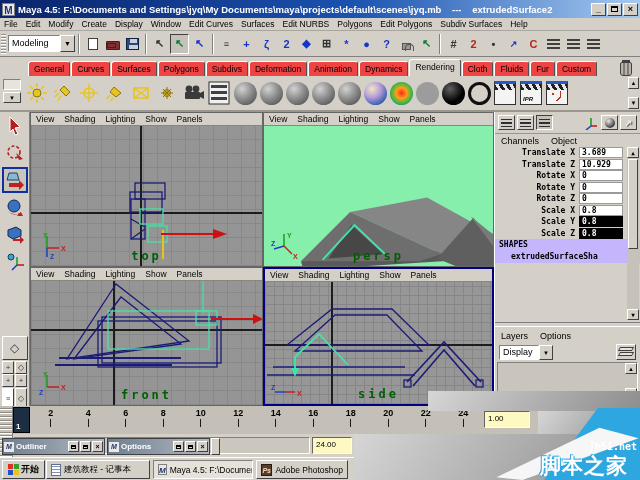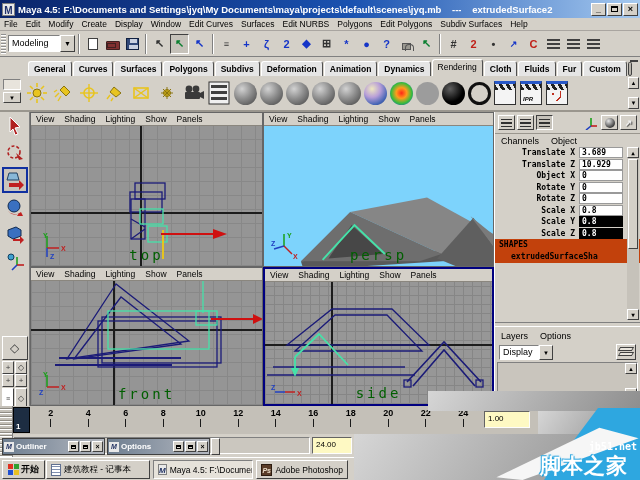--- a/index.html
+++ b/index.html
@@ -51,22 +51,22 @@
   .disk { background:#304878; border:1px solid #102040; width:13px; height:12px;}
   .disk::before{ content:""; position:absolute; left:3px; top:0; width:7px; height:4px; background:#c8d0e0;}
   .disk::after{ content:""; position:absolute; left:2px; bottom:0; width:9px; height:4px; background:#c8d0e0;}
   .lockb { width:9px; height:7px; background:#9a9890; border:1px solid #555; margin-top:5px;}
   .lockb::before { content:""; position:absolute; top:0px; left:2px; width:7px; height:6px;
      border:1.5px solid #555; border-bottom:none; border-radius:4px 4px 0 0;}
   .bars3 { width:13px; height:11px; background:repeating-linear-gradient(0deg,#404040 0 2px,transparent 2px 4px);}
 
   
   .tabrow { left:0; top:57px; width:640px; height:19px; display:flex; align-items:flex-end; padding-left:28px;}
-  .tab { border:1px solid; border-color:#fff #505050 #808080 #fff; border-bottom:none; background:#e5e5e5;
-    border-radius:3px 3px 0 0; padding:2px 5px 2px 5px; margin-right:1px; font-size:8.5px; height:15px; white-space:nowrap;font-weight:bold;}
+  .tab { border:1px solid; border-color:#fff #505050 #808080 #fff; border-bottom:none; background:#ef4444;
+    border-radius:3px 3px 0 0; padding:2px 5px 2px 5px; margin-right:1px; font-size:8.5px; height:15px; white-space:nowrap;}
   .tab.active { background:#d4d0c8; height:17px; font-weight:normal; }
   .trash { margin-left:auto; margin-right:8px; width:12px; height:14px; border:1px solid #404040;
     border-radius:2px 2px 3px 3px; background:repeating-linear-gradient(90deg,#b8b4ac 0 2px,#807c74 2px 4px); position:relative;}
   .trash::before{ content:""; position:absolute; top:-3px; left:1px; width:8px; height:2px; background:#404040;}
 
   
   .shelf { left:0; top:76px; width:640px; height:36px; border-bottom:2px solid #9a968e; display:flex; align-items:center;}
   .shelfL { width:24px; height:34px; display:flex; flex-direction:column; align-items:center; gap:2px; padding-top:3px;}
   .shelfL .sw { width:18px; height:11px; }
   .shitem { width:26px; height:28px; display:flex; align-items:center; justify-content:center; }
@@ -96,42 +96,42 @@
   .vpcell { position:absolute; border:1px solid #666; background:#d4d0c8; }
   .vpmenu { height:13px; display:flex; align-items:center; border-bottom:1px solid #8a867e; background:#d4d0c8;}
   .vpmenu span { padding:0 5px; font-size:8.5px; white-space:nowrap;}
   .canvas { position:absolute; left:0; top:13px; right:0; bottom:0; overflow:hidden; }
   .grid14 { background-color:#959595; background-image:
     repeating-linear-gradient(0deg,#888888 0 1px,transparent 1px 14px),
     repeating-linear-gradient(90deg,#888888 0 1px,transparent 1px 14px); }
   .grid9 { background-color:#979797; background-image:
     repeating-linear-gradient(0deg,#868686 0 1px,transparent 1px 9px),
     repeating-linear-gradient(90deg,#868686 0 1px,transparent 1px 9px); }
-  .persbg { background:#7dd3fc; }
+  .persbg { background:#86efac; }
   .vplabel { position:absolute; bottom:3px; left:50%; transform:translateX(-50%);
-    color:#005f00; font-family:"DejaVu Sans Mono",monospace; font-weight:normal; font-size:14px; letter-spacing:3px;}
+    color:#005f00; font-family:"DejaVu Sans Mono",monospace; font-weight:bold; font-size:12px; letter-spacing:3px;}
   .axsvg { position:absolute; left:6px; bottom:6px; }
 
   
   .rpanel { left:494px; top:0; width:146px; height:294px; border-left:1px solid #fff; }
   .riconrow { height:22px; display:flex; align-items:center; padding:0 3px; gap:2px; border-bottom:1px solid #9a968e;}
   .ricon { width:17px; height:15px; display:flex; align-items:center; justify-content:center;}
   .lbars { width:11px; height:9px; background:
      repeating-linear-gradient(0deg,#303030 0 1.5px,transparent 1.5px 3.5px); }
   .chmenu { height:13px; display:flex; align-items:center; }
   .chmenu span { padding:0 6px; font-size:9px; }
   .chbody { position:relative; height:173px; font-family:"DejaVu Sans Mono",monospace; font-weight:bold; font-size:8px; }
   .chrow { display:flex; height:11.5px; align-items:center; }
   .chlabel { width:84px; text-align:right; padding-right:4px; white-space:nowrap; }
   .chval { width:44px; height:11px; background:#fff; border:1px solid #9a9a9a; padding:0 2px; line-height:9px;}
   .chval.sel { background:#000; color:#fff; border-color:#000; }
   .chscroll { position:absolute; right:1px; top:0; width:12px; height:173px; background:#c6c2ba;}
   .sbtn { width:12px; height:11px; font-size:6px; text-align:center; line-height:10px; }
   .sthumb { width:10px; margin:1px; height:90px; }
-  .shead { padding-left:4px; height:12px; line-height:12px; font-family:"DejaVu Sans Mono",monospace; font-weight:bold; font-size:8px; background:#c2410c;}
+  .shead { padding-left:4px; height:12px; line-height:12px; font-family:"DejaVu Sans Mono",monospace; font-weight:bold; font-size:8px; background:#c4b5fd;}
   .sname { padding-left:16px; }
   .divider { height:5px; border-top:1px solid #808080; border-bottom:1px solid #fff; margin:2px 0; }
   .lmenu { height:13px; display:flex; align-items:center;}
   .lmenu span { padding:0 6px; font-size:9px;}
   .lrow { height:20px; display:flex; align-items:center; padding:0 4px; }
   .ldisp { display:flex; align-items:center; }
   .ldisp .cval { width:40px; height:15px; background:#fff; border:1px solid; border-color:#808080 #fff #fff #808080; padding:1px 3px;}
   .ldisp .cbtn { width:14px; height:15px; font-size:6px; text-align:center; line-height:14px;}
   .layericon { margin-left:auto; width:20px; height:16px; position:relative; }
   .layericon i { position:absolute; left:2px; width:14px; height:4px; background:#e8e4dc; border:1px solid #404040; transform:skewX(-30deg);}
@@ -658,21 +658,21 @@
       <div class="chbody">
         <div class="chrow">
             <span class="chlabel">Translate X</span>
             <span class="chval">3.689</span>
           </div>
         <div class="chrow">
             <span class="chlabel">Translate Z</span>
             <span class="chval">10.929</span>
           </div>
         <div class="chrow">
-            <span class="chlabel">Object X</span>
+            <span class="chlabel">Rotate X</span>
             <span class="chval">0</span>
           </div>
         <div class="chrow">
             <span class="chlabel">Rotate Y</span>
             <span class="chval">0</span>
           </div>
         <div class="chrow">
             <span class="chlabel">Rotate Z</span>
             <span class="chval">0</span>
           </div>

